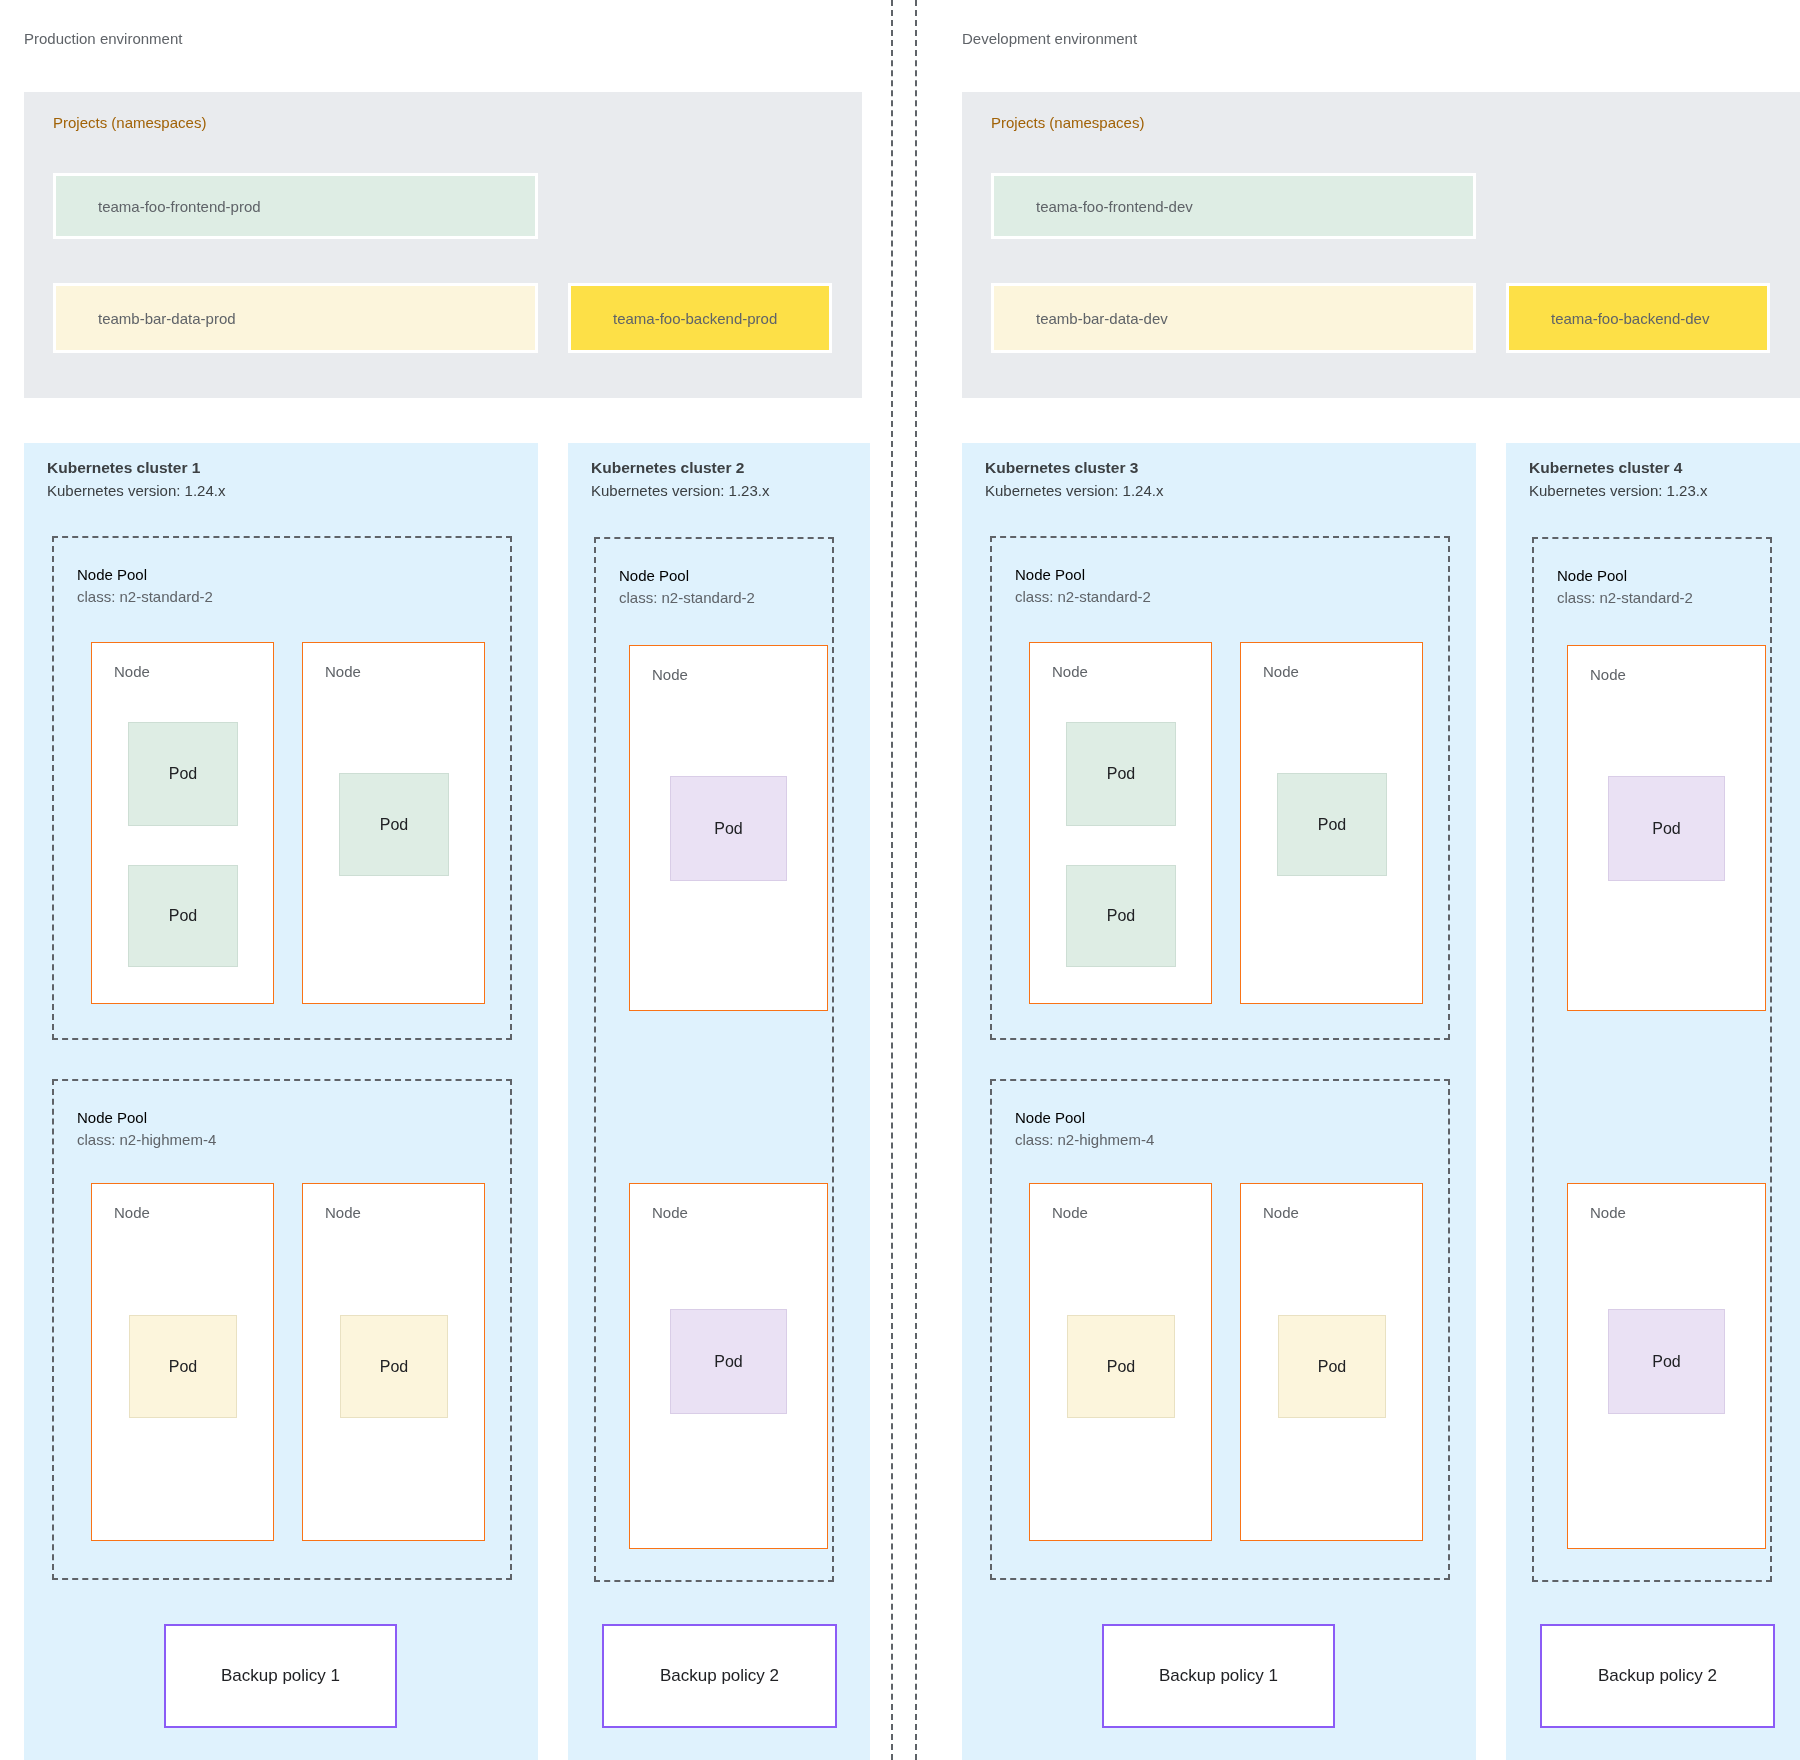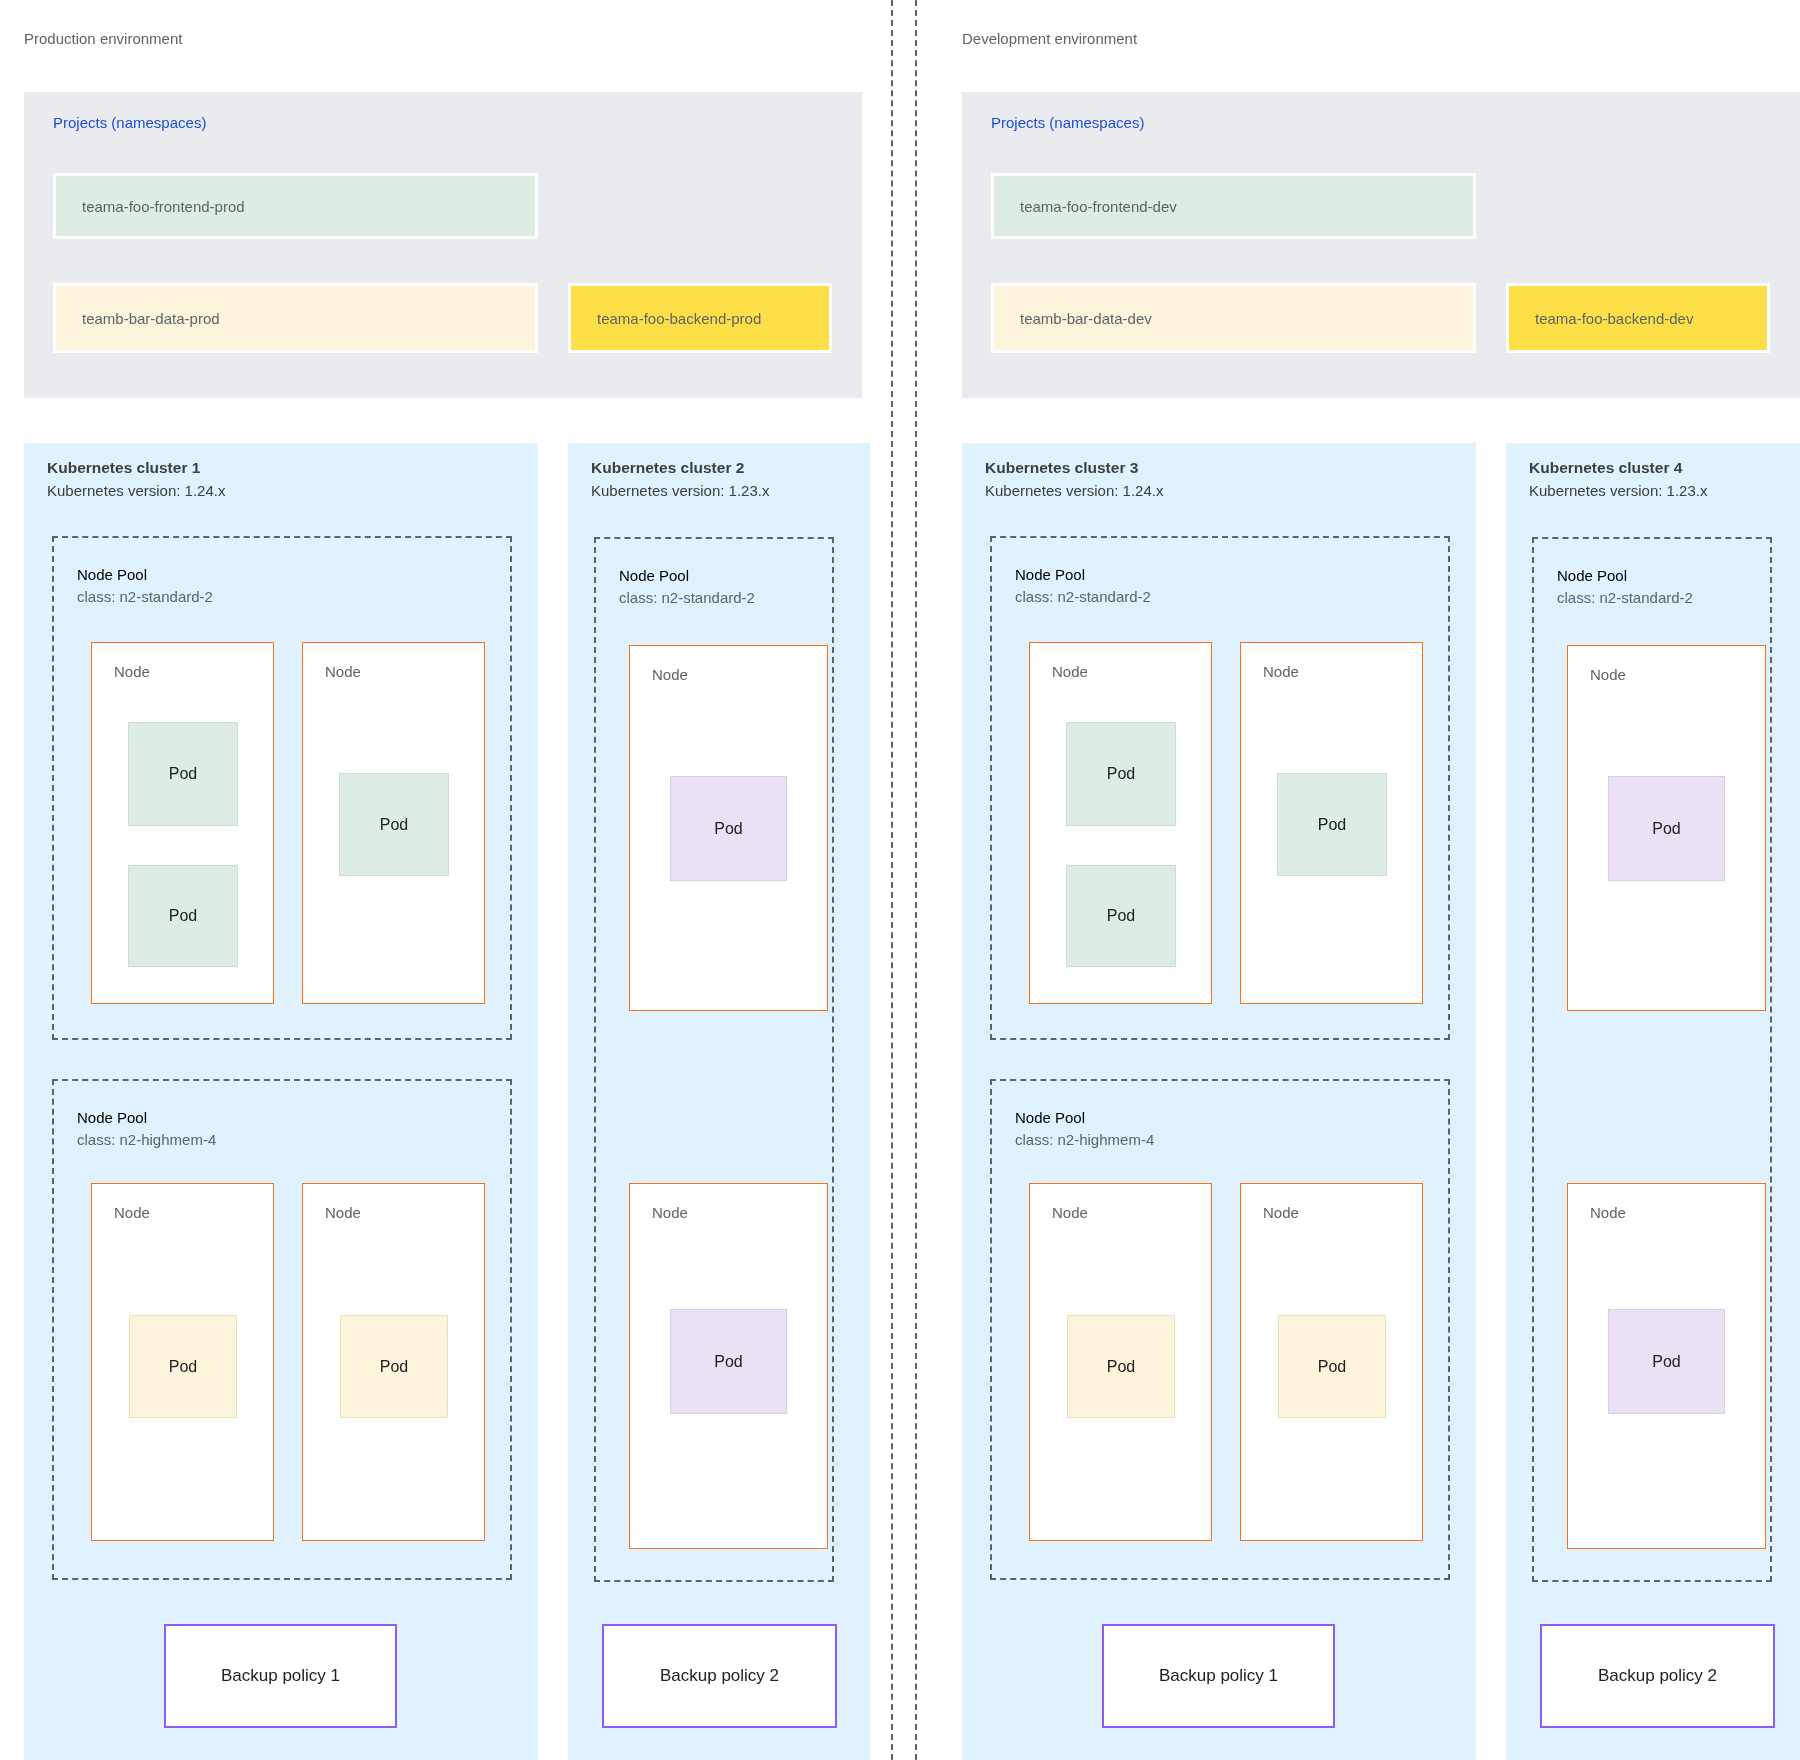--- a/index.html
+++ b/index.html
@@ -10,24 +10,24 @@
   .divider.d1{left:891px;}
   .divider.d2{left:915px;}
 
   .env{position:absolute;top:16px;width:846px;height:1760px;}
   .env.prod{left:24px;}
   .env.dev{left:962px;}
 
   .env-label{position:absolute;left:0;top:14px;font-size:15px;color:#5f6368;}
 
   .projects{position:absolute;left:0;top:76px;width:838px;height:306px;background:#e9ebee;}
-  .projects-title{position:absolute;left:29px;top:22px;font-size:15px;color:#1d4ed8;}
+  .projects-title{position:absolute;left:29px;top:22px;font-size:15px;color:#a16207;}
 
   .ns{position:absolute;box-sizing:border-box;border:3px solid #ffffff;
-      display:flex;align-items:center;padding-left:26px;font-size:15px;color:#5f6368;}
+      display:flex;align-items:center;padding-left:42px;font-size:15px;color:#5f6368;}
   .ns.green {left:29px; top:81px; width:485px;height:66px;background:#deede4;}
   .ns.yellow{left:29px; top:191px;width:485px;height:70px;background:#fcf5dc;}
   .ns.purple{left:544px;top:191px;width:264px;height:70px;background:#fde047;}
 
   .cluster{position:absolute;top:427px;height:1323px;background:#dff2fd;}
   .cluster.wide  {left:0;    width:514px;}
   .cluster.narrow{left:544px;width:302px;text-align:right;}
   .cluster-title  {position:absolute;left:23px;top:16px;font-size:15.5px;font-weight:bold;color:#3c4043;}
   .cluster-version{position:absolute;left:23px;top:39px;font-size:15px;color:#3c4043;}
 

